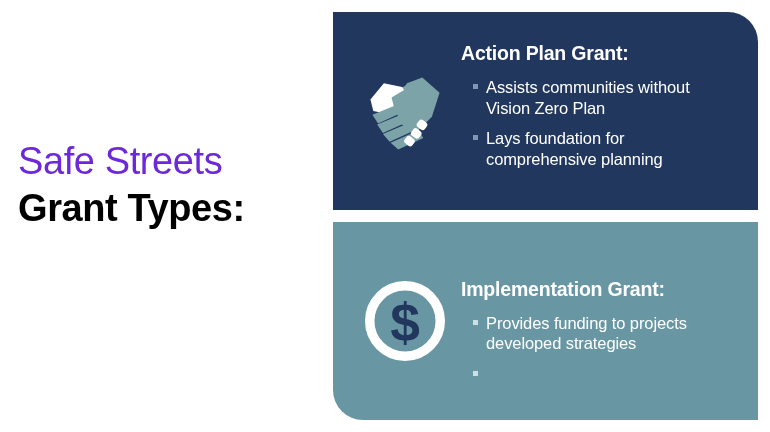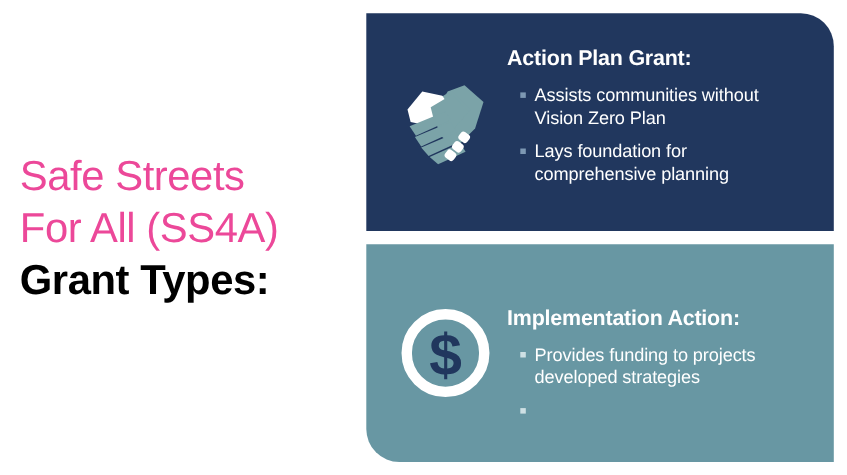--- a/index.html
+++ b/index.html
@@ -29,21 +29,21 @@
     top: 138px;
     width: 310px;
   }
   .title-line {
     font-size: 38px;
     line-height: 47px;
     letter-spacing: -0.4px;
     white-space: nowrap;
   }
   .title-line.navy {
-    color: #ec4899;
+    color: #6d28d9;
     font-weight: 400;
   }
   .title-line.teal {
     color: #000000;
     font-weight: 700;
   }
 
   
   .cards {
     position: absolute;
@@ -131,21 +131,20 @@
 
   .icon-svg { display: block; }
 </style>
 </head>
 <body>
 
 <div class="slide">
 
   <div class="title-block">
     <div class="title-line navy">Safe Streets</div>
-    <div class="title-line navy">For All (SS4A)</div>
     <div class="title-line teal">Grant Types:</div>
   </div>
 
   <div class="cards">
 
     <div class="card card-navy">
 
       <div class="card-icon">
         <svg class="icon-svg" width="96" height="96" viewBox="0 0 100 100" aria-hidden="true" focusable="false">
 
@@ -185,21 +184,21 @@
     <div class="card card-teal">
 
       <div class="card-icon">
         <svg class="icon-svg" width="86" height="86" viewBox="0 0 100 100" aria-hidden="true" focusable="false">
           <circle cx="50" cy="50" r="41" fill="none" stroke="#ffffff" stroke-width="11"></circle>
           <text x="50" y="73" text-anchor="middle" font-family="Liberation Sans, sans-serif" font-size="62" font-weight="700" fill="#21375e">$</text>
         </svg>
       </div>
 
       <div class="card-body">
-        <div class="card-heading">Implementation Action:</div>
+        <div class="card-heading">Implementation Grant:</div>
         <ul class="bullet-list">
           <li class="bullet-item">
             <span class="bullet-marker"></span>
             <span>Provides funding to projects developed strategies</span>
           </li>
           <li class="bullet-item">
             <span class="bullet-marker"></span>
           </li>
         </ul>
       </div>

